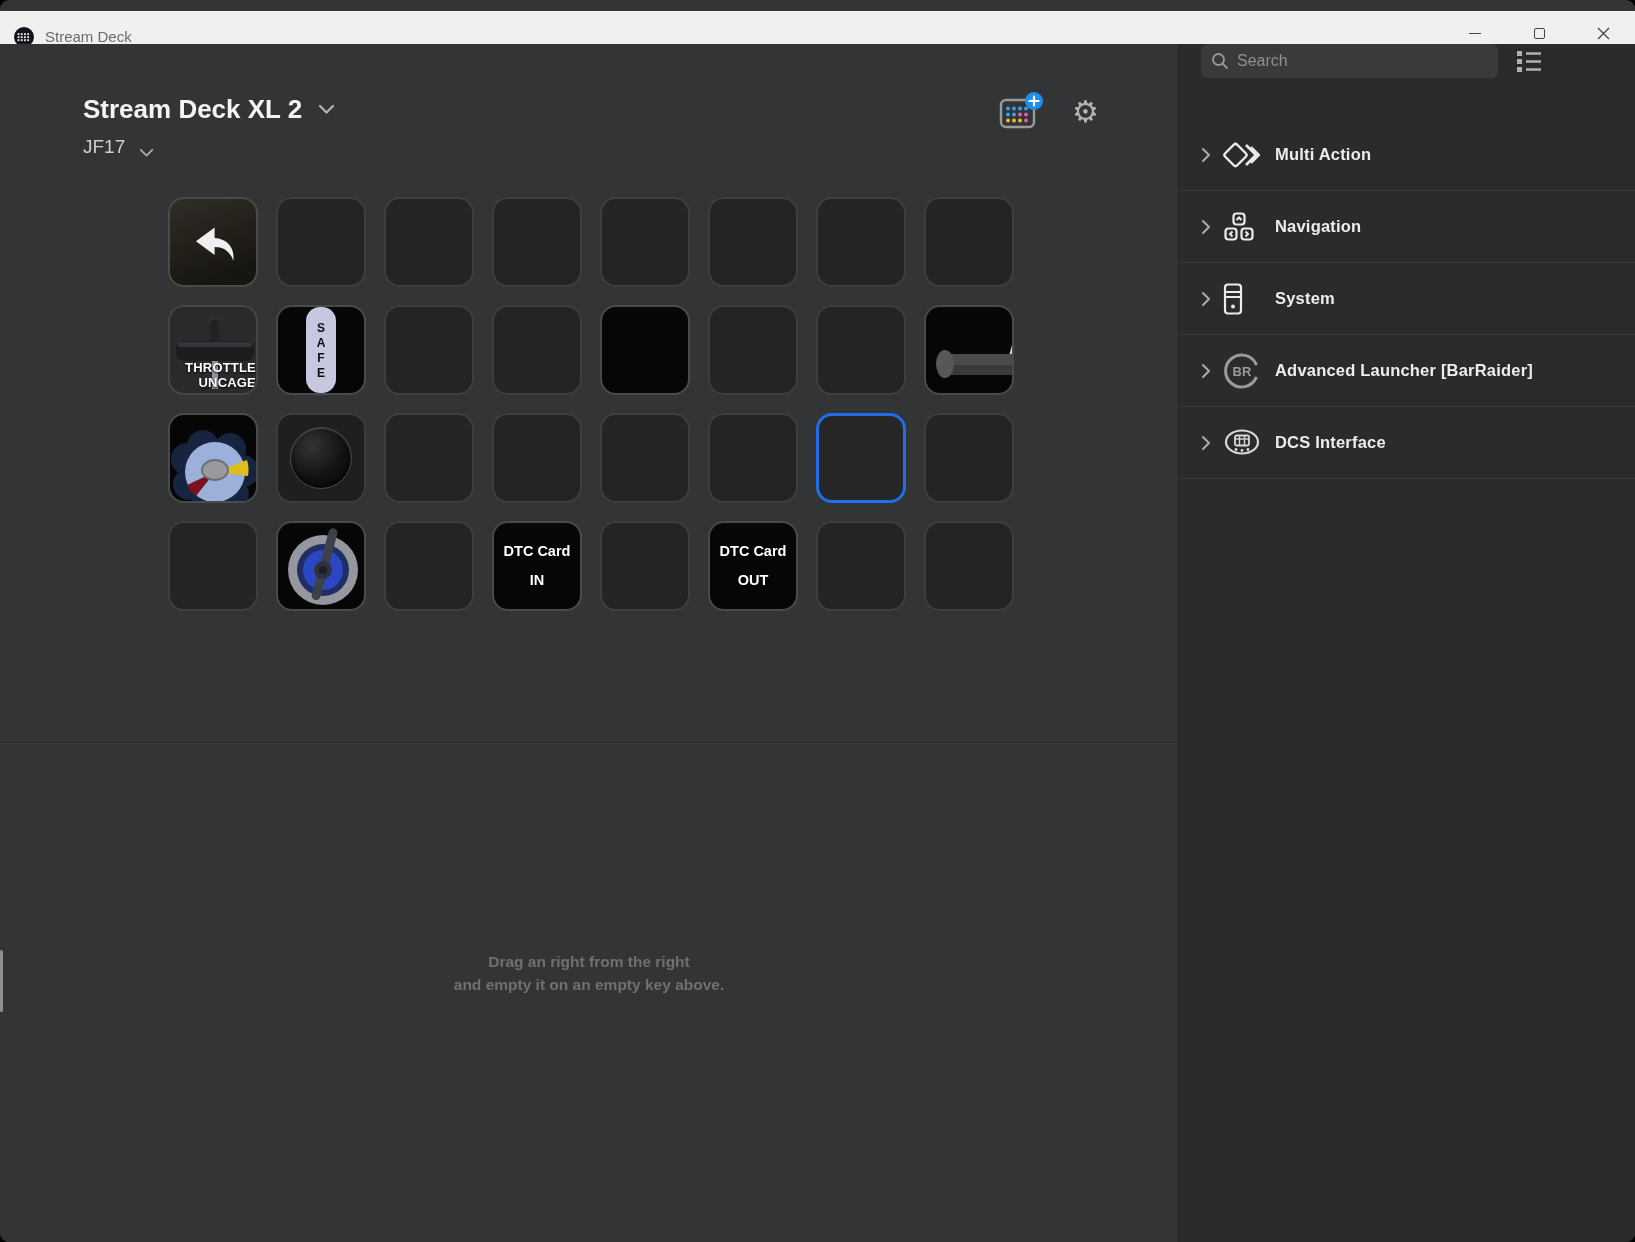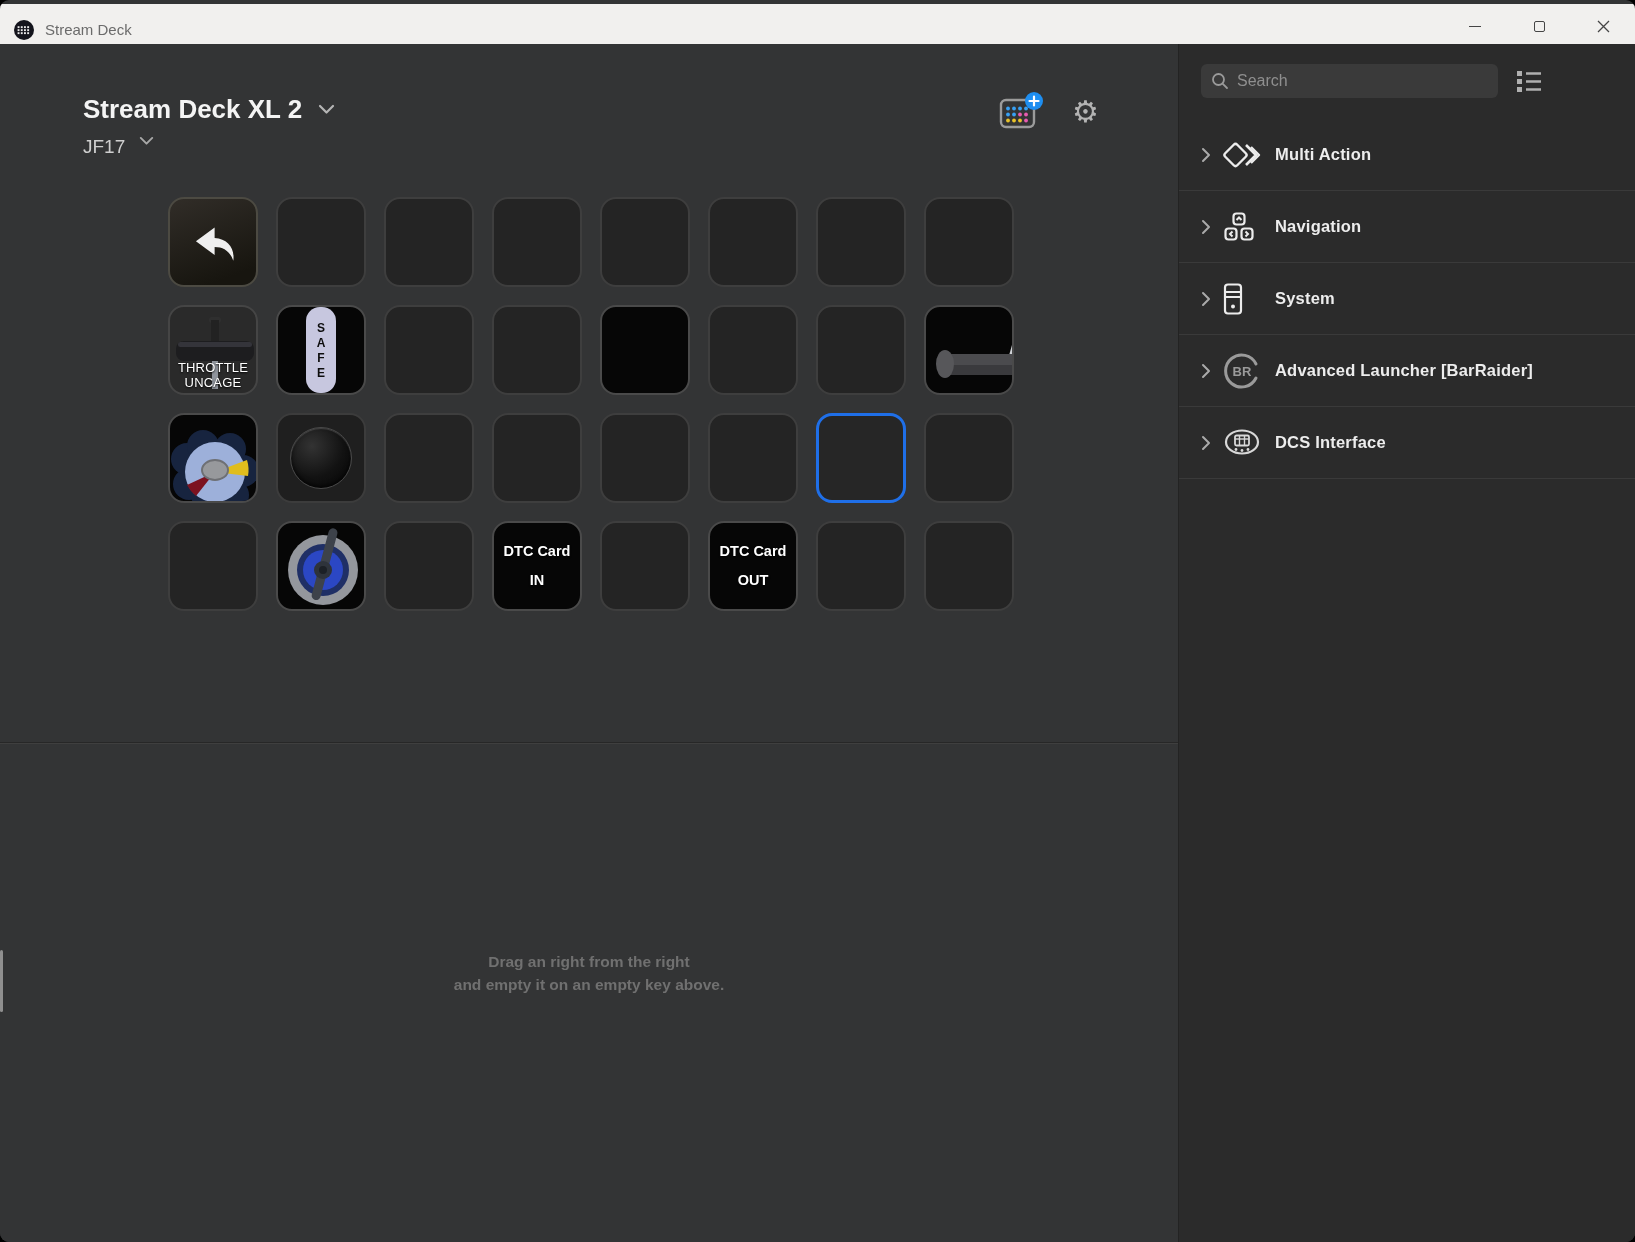--- a/index.html
+++ b/index.html
@@ -1,66 +1,66 @@
 <!DOCTYPE html>
 <html><head>
 <meta charset="utf-8">
 <style>
   * { margin:0; padding:0; box-sizing:border-box; }
   html,body { width:1635px; height:1242px; background:#000; font-family:"Liberation Sans", sans-serif; overflow:hidden; }
 
   .window { position:relative; width:1635px; height:1242px; border-radius:9px; overflow:hidden; background:#333435; }
 
   
-  .titlebar { position:absolute; left:0; top:4px; width:100%; height:51px; background:#f1f0ee; display:flex; align-items:center; }
+  .titlebar { position:absolute; left:0; top:11px; width:100%; height:51px; background:#f1f0ee; display:flex; align-items:center; }
   .app-icon { margin-left:13px; width:22px; height:22px; flex:0 0 auto; }
   .titlebar-title { margin-left:10px; font-size:15px; color:#6b6b6b; }
   .win-controls { position:absolute; right:0; top:0; height:44px; display:flex; }
   .win-btn { width:64px; height:44px; display:flex; align-items:center; justify-content:center; cursor:default; }
   .glyph-min { width:12px; height:0; border-top:1.4px solid #454545; }
   .glyph-max { width:11px; height:11px; border:1.4px solid #454545; border-radius:2px; }
 
   
   .main { position:absolute; left:0; top:44px; width:1178px; height:1198px; background:#333435; }
   .sidebar { position:absolute; left:1178px; top:44px; width:457px; height:1198px; background:#2b2b2b; border-left:1px solid #232323; }
 
   
   .device-row { position:absolute; left:83px; top:50px; display:flex; align-items:center; gap:16px; cursor:default; }
   .device-name { font-size:26px; font-weight:700; color:#f4f4f4; }
-  .profile-row { position:absolute; left:83px; top:92px; display:flex; align-items:flex-start; gap:14px; }
+  .profile-row { position:absolute; left:83px; top:92px; display:flex; align-items:flex-end; gap:14px; }
   .profile-name { font-size:19px; color:#cfcfcf; }
   .main-actions { position:absolute; left:998px; top:48px; display:flex; align-items:center; gap:28px; }
   .gear { font-size:30px; color:#b3b3b3; line-height:30px; }
 
   
   .keygrid { position:absolute; left:168px; top:153px; display:grid; grid-template-columns:repeat(8,90px); grid-auto-rows:90px; gap:18px; }
   .key { position:relative; width:90px; height:90px; border-radius:16px; background:#242424; border:2px solid #3e3e3e; overflow:hidden; }
   .key.black { background:#060606; border-color:#4a4a4a; }
   .key.selected { border:3px solid #1f6fe8; background:#262626; }
   .key.back { background:linear-gradient(160deg,#312d28 0%,#17150f 85%); border-color:#4c4a42; display:flex; align-items:center; justify-content:center; }
   .key.throttle { background:#2a2a2a; border-color:#454545; }
   .key.knobdark { background:#1f1f1f; border-color:#3c3c3c; display:flex; align-items:center; justify-content:center; }
 
-  .key-label-bottom { position:absolute; left:0; right:0; bottom:3px; text-align:center; color:#fff; font-weight:400; font-size:13px; line-height:15px; text-shadow:0 1px 2px #000; letter-spacing:.2px;margin-top:36px; }
+  .key-label-bottom { position:absolute; left:0; right:0; bottom:3px; text-align:right; color:#fff; font-weight:700; font-size:13px; line-height:15px; text-shadow:0 1px 2px #000; letter-spacing:.2px;margin-top:36px; }
   .key-label-center { position:absolute; inset:0; display:flex; flex-direction:column; align-items:center; justify-content:center; gap:12px; color:#fff; font-weight:700; font-size:14.5px; line-height:17px; text-shadow:0 1px 2px #000; }
 
   .safe-strip { position:absolute; left:50%; top:0; transform:translateX(-50%); width:30px; height:100%; background:#c7c7df; border-radius:14px; display:flex; flex-direction:column; align-items:center; justify-content:center; gap:3px; }
   .safe-strip span { color:#0d0d0d; font-weight:700; font-size:12px; line-height:12px; }
 
   .knob-dark-circle { width:62px; height:62px; border-radius:50%; background:radial-gradient(circle at 35% 30%, #333 0%, #121212 55%, #050505 100%); border:1px solid #4a4a4a; box-shadow:inset 0 1px 1px rgba(255,255,255,.18), inset 0 -2px 4px rgba(0,0,0,.7); }
 
   
   .hdivider { position:absolute; left:0; top:698px; width:100%; height:2px; }
   .hdivider .d1 { height:1px; background:#272727; }
   .hdivider .d2 { height:1px; background:#3f3f3f; }
   .drag-hint { position:absolute; left:0; top:906px; width:1178px; text-align:center; color:#707070; font-weight:700; font-size:15.5px; line-height:23px; }
   .scroll-artifact { position:absolute; left:0; top:906px; width:3px; height:62px; background:#8f8f8f; border-radius:2px; }
 
   
-  .search-row { position:absolute; left:0; top:20px; width:100%; height:34px; }
+  .search-row { position:absolute; left:0; top:0; width:100%; height:34px; }
   .search-box { position:absolute; left:22px; top:0; width:297px; height:34px; background:#3a3a3a; border-radius:6px; display:flex; align-items:center; padding:0 10px; gap:8px; }
   .search-box input { flex:1; background:transparent; border:none; outline:none; color:#ddd; font-size:16px; font-family:"Liberation Sans", sans-serif; }
   .search-box input::placeholder { color:#8f8f8f; }
   .listview-btn { position:absolute; left:335px; top:3px; width:30px; height:28px; display:flex; align-items:center; justify-content:center; }
 
   .action-list { position:absolute; left:0; top:75px; width:100%; }
   .action-row { position:relative; height:72px; display:flex; align-items:center; border-bottom:1px solid #3a3a3a; cursor:default; }
   .action-row .chev { margin-left:22px; width:10px; flex:0 0 auto; display:flex; }
   .action-row .aicon { width:46px; margin-left:12px; flex:0 0 auto; display:flex; align-items:center; }
   .action-row .alabel { margin-left:6px; font-size:16.5px; font-weight:700; color:#ededed; letter-spacing:.2px; }

